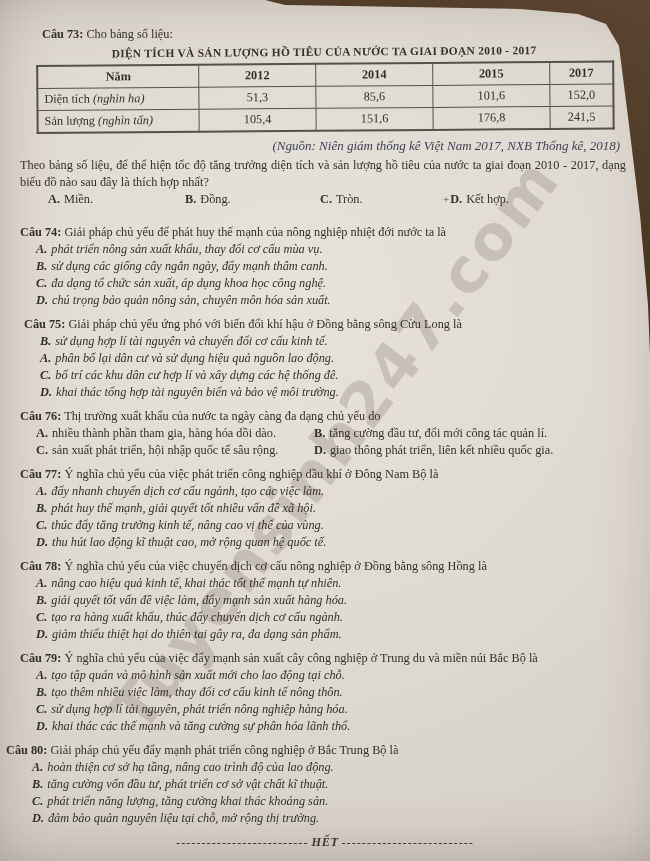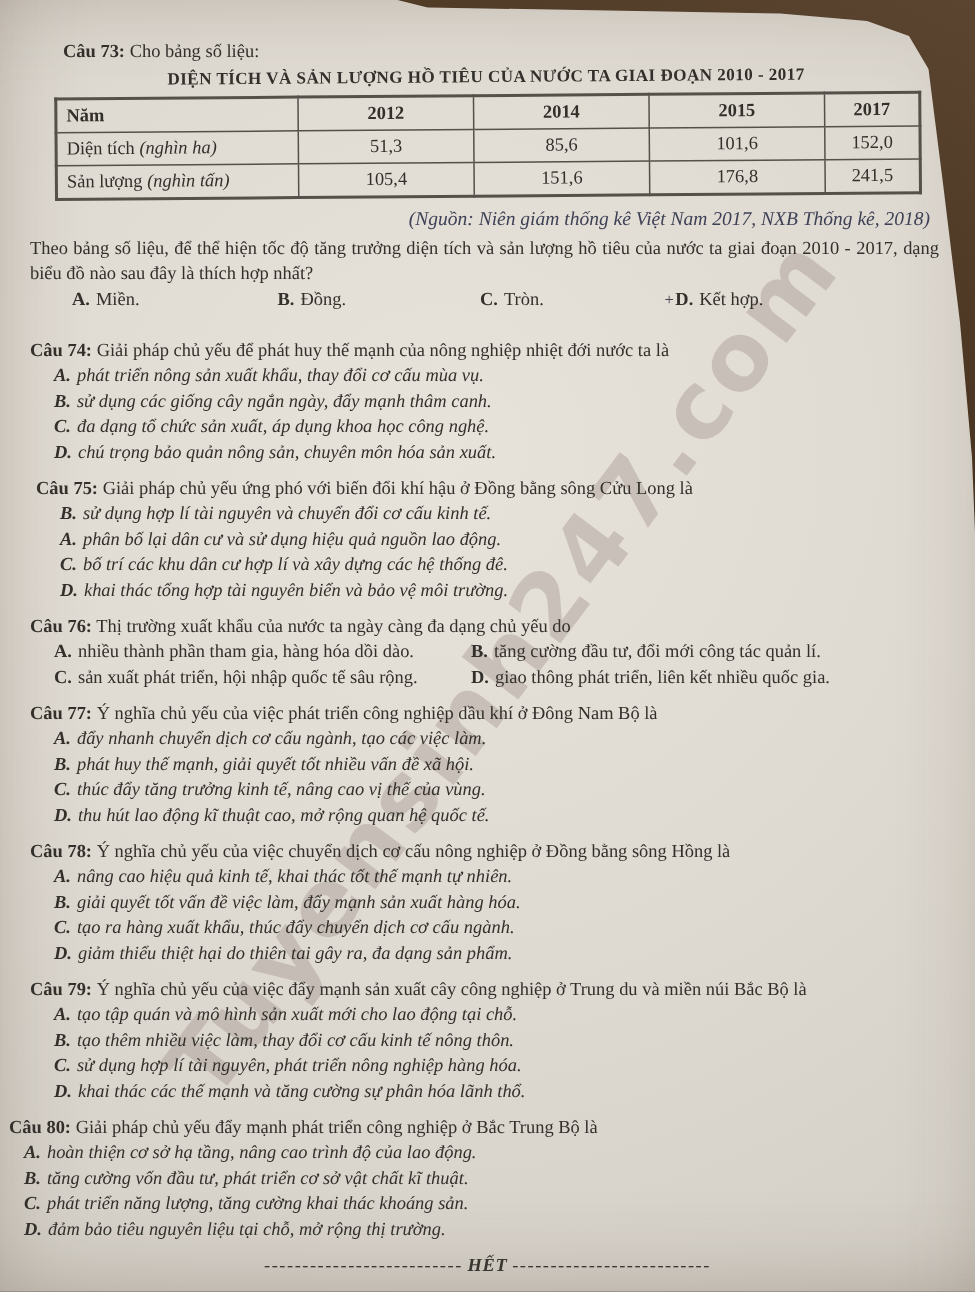--- a/index.html
+++ b/index.html
@@ -36,37 +36,37 @@
   }
   table.data{
     border-collapse:collapse;margin-top:2px;width:578px;
     border:2px solid #54504a;
   }
   table.data td,table.data th{
     border:1.2px solid #54504a;padding:1px 6px;height:19px;
     font-size:12.3px;color:#33302c;font-weight:normal;text-align:center;
   }
   table.data .lab{text-align:left;}
-  table.data .bold{font-weight:bold;}
+  table.data .bold{font-weight:bold;text-align:center;}
   .source{
     width:600px;text-align:right;font-style:italic;font-size:13px;
     color:#3e4156;margin-top:3px;
   }
   .intro{margin:3px 0 0 0;text-align:justify;padding-right:8px;}
   .opts-inline{display:flex;margin:0 0 16px 28px;}
   .opts-inline .oi-a{width:137px;}
   .opts-inline .oi-b{width:135px;}
   .opts-inline .oi-c{width:123px;}
   .pre-mark{color:#46424c;font-size:11px;margin-right:1px;}
   .opts-grid{margin-left:16px;}
   .opts-grid .row{display:flex;}
   .opts-grid .c1{width:278px;}
   .shift75{margin-left:4px;}
   .shift80{margin-left:-14px;}
-  .shift80 .opt{margin-left:10px;}
+  .shift80 .opt{margin-left:26px;}
   .end-line{margin-top:7px;text-align:center;width:610px;color:#3a3733;font-style:italic;}
   .end-line .het{font-weight:bold;letter-spacing:.5px;}
   .end-line .dash{letter-spacing:1px;}
   .footer{margin:9px 0 0 -12px;font-style:italic;font-size:12.7px;line-height:23px;color:#2f2c28;}
 </style>
 </head>
 <body>
 
 <div class="paper">
   <div class="watermark">Tuyensinh247.com</div>
@@ -165,21 +165,21 @@
       <div class="opt"><b class="ol">B.</b><span>tạo thêm nhiều việc làm, thay đổi cơ cấu kinh tế nông thôn.</span></div>
       <div class="opt"><b class="ol">C.</b><span>sử dụng hợp lí tài nguyên, phát triển nông nghiệp hàng hóa.</span></div>
       <div class="opt"><b class="ol">D.</b><span>khai thác các thế mạnh và tăng cường sự phân hóa lãnh thổ.</span></div>
     </div>
 
     <div class="shift80">
       <p class="q-head"><span class="q-label">Câu 80:</span> <span>Giải pháp chủ yếu đẩy mạnh phát triển công nghiệp ở Bắc Trung Bộ là</span></p>
       <div class="opt"><b class="ol">A.</b><span>hoàn thiện cơ sở hạ tầng, nâng cao trình độ của lao động.</span></div>
       <div class="opt"><b class="ol">B.</b><span>tăng cường vốn đầu tư, phát triển cơ sở vật chất kĩ thuật.</span></div>
       <div class="opt"><b class="ol">C.</b><span>phát triển năng lượng, tăng cường khai thác khoáng sản.</span></div>
-      <div class="opt"><b class="ol">D.</b><span>đảm bảo tiêu nguyên liệu tại chỗ, mở rộng thị trường.</span></div>
+      <div class="opt"><b class="ol">D.</b><span>đảm bảo quản nguyên liệu tại chỗ, mở rộng thị trường.</span></div>
     </div>
 
     <div class="end-line"><span class="dash">--------------------------</span> <span class="het">HẾT</span> <span class="dash">--------------------------</span></div>
 
     <div class="footer">
       <div>Thí sinh được sử dụng Atlat Địa lí Việt Nam do NXB Giáo dục Việt Nam phát hành từ năm 2009 đến nay.</div>
 
     </div>
 
   </div>

